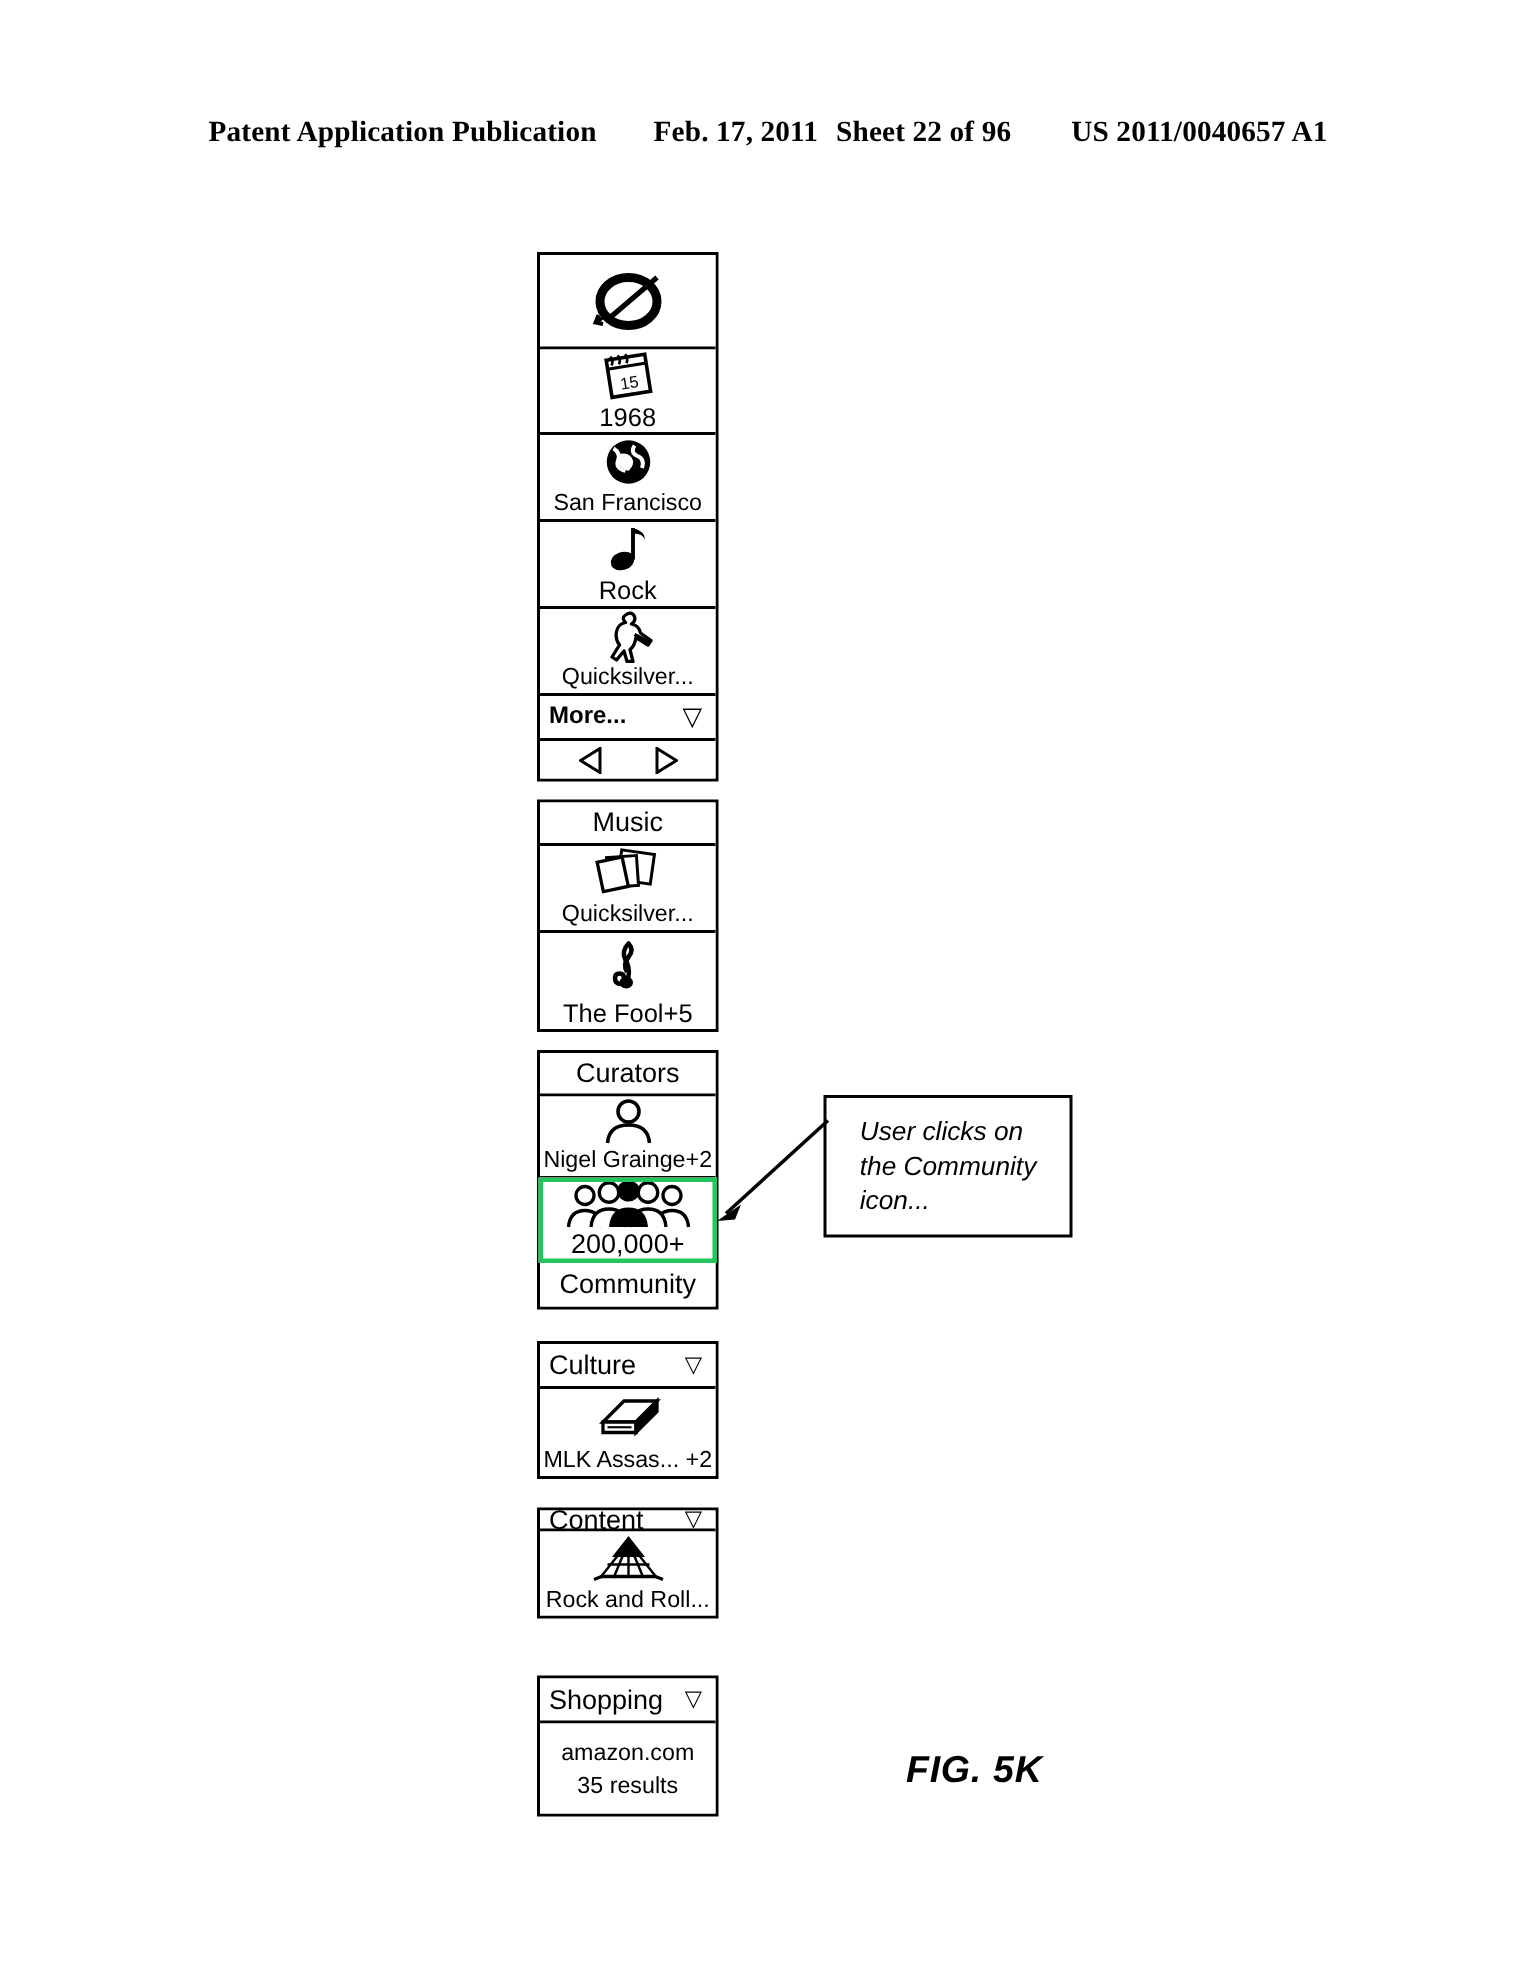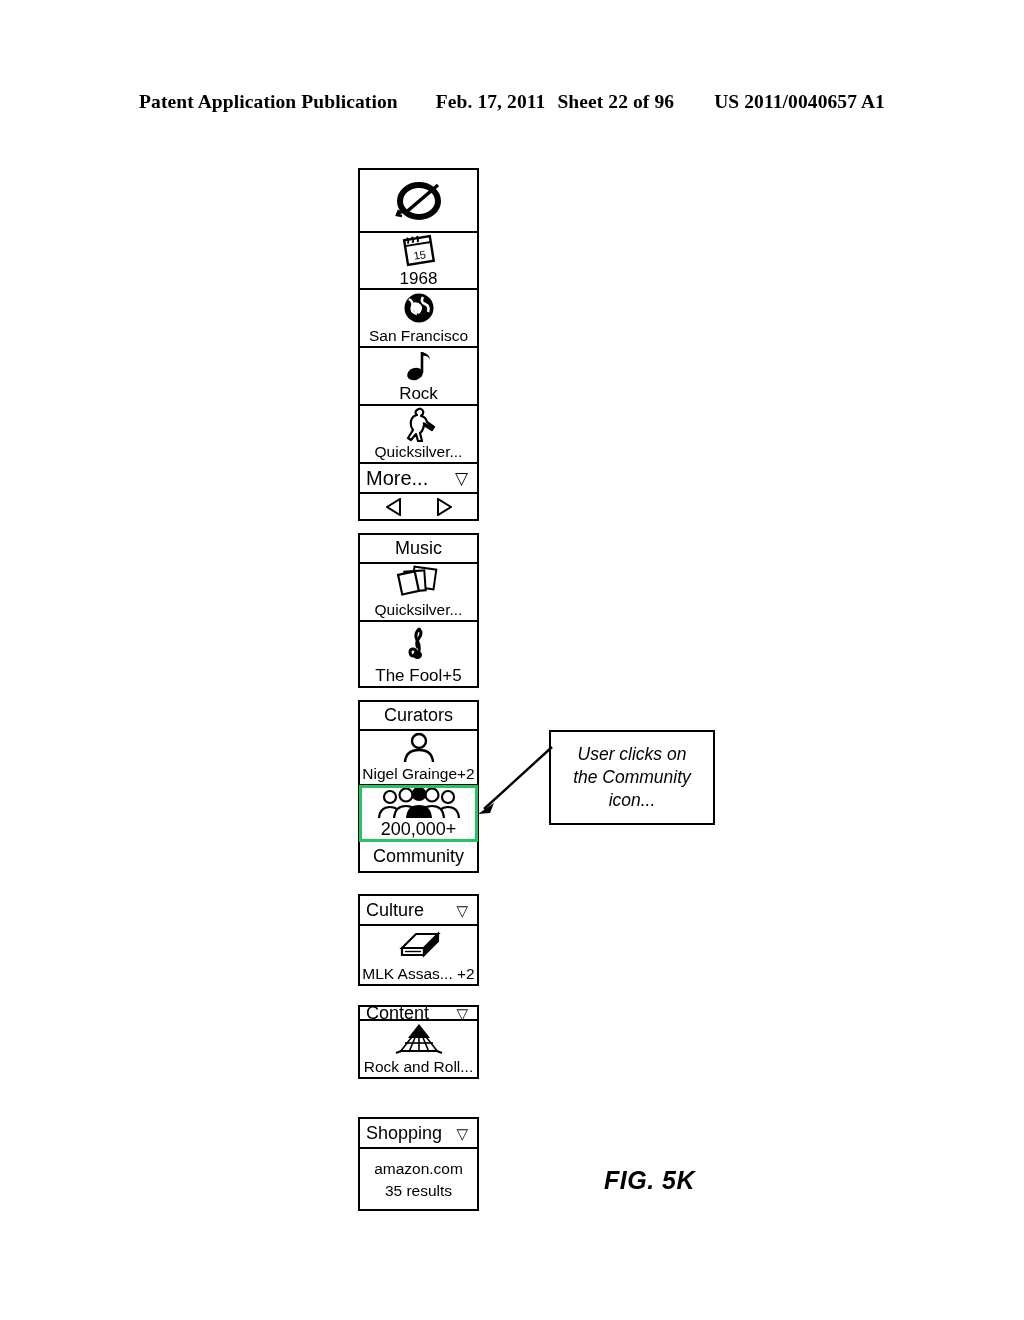--- a/index.html
+++ b/index.html
@@ -12,21 +12,21 @@
     height: 1320px;
     position: relative;
     font-family: "Liberation Sans", sans-serif;
     color: #000000;
     overflow: hidden;
   }
 
   
   .pub-header {
     position: absolute;
-    top: 91px;
+    top: 78px;
     left: 0;
     width: 1024px;
     display: flex;
     justify-content: center;
     align-items: baseline;
     font-family: "Liberation Serif", serif;
     font-weight: bold;
     font-size: 19.5px;
     letter-spacing: 0.1px;
     white-space: nowrap;
@@ -138,21 +138,21 @@
     display: flex;
     align-items: center;
     justify-content: center;
     padding: 4px 8px;
   }
   .callout-text {
     font-family: "Liberation Sans", sans-serif;
     font-style: italic;
     font-size: 17.5px;
     line-height: 23px;
-    text-align: center;
+    text-align: left;
   }
   .callout-arrow {
     position: absolute;
     left: 468px;
     top: 745px;
     width: 100px;
     height: 80px;
     pointer-events: none;
   }
   svg { display: block; }
@@ -219,21 +219,21 @@
     <div class="glyph">
       <svg width="40" height="36" viewBox="0 0 40 36">
         <path d="M18 4 q4 -3 6 1 q1 3 -2 5 q5 1 6 6 l7 5 l-2 3 l-8 -5 q-1 6 -4 8 l2 8 l-4 0 l-2 -7 l-5 6 l-3 -2 l5 -8 q-3 -4 -2 -9 q1 -5 6 -6 q-3 -3 0 -5 z" fill="#fff" stroke="#000" stroke-width="2.2" stroke-linejoin="round"></path>
         <line x1="24" y1="17" x2="34" y2="22" stroke="#000" stroke-width="2.4"></line>
       </svg>
     </div>
     <span class="cell-label small">Quicksilver...</span>
   </div>
 
   <div class="cell hdr-cell with-caret" style="height:30px;">
-    <span style="font-size:20px;">More...</span>
+    <span style="font-size:16px;font-weight:bold;">More...</span>
     <span class="caret" style="font-size:17px;">▽</span>
   </div>
 
   <div class="cell nav-row">
     <span>
       <svg width="16" height="18" viewBox="0 0 16 18">
           <polygon points="14,1 14,17 1,9" fill="#fff" stroke="#000" stroke-width="2"></polygon>
         </svg>
     </span>
     <span>

